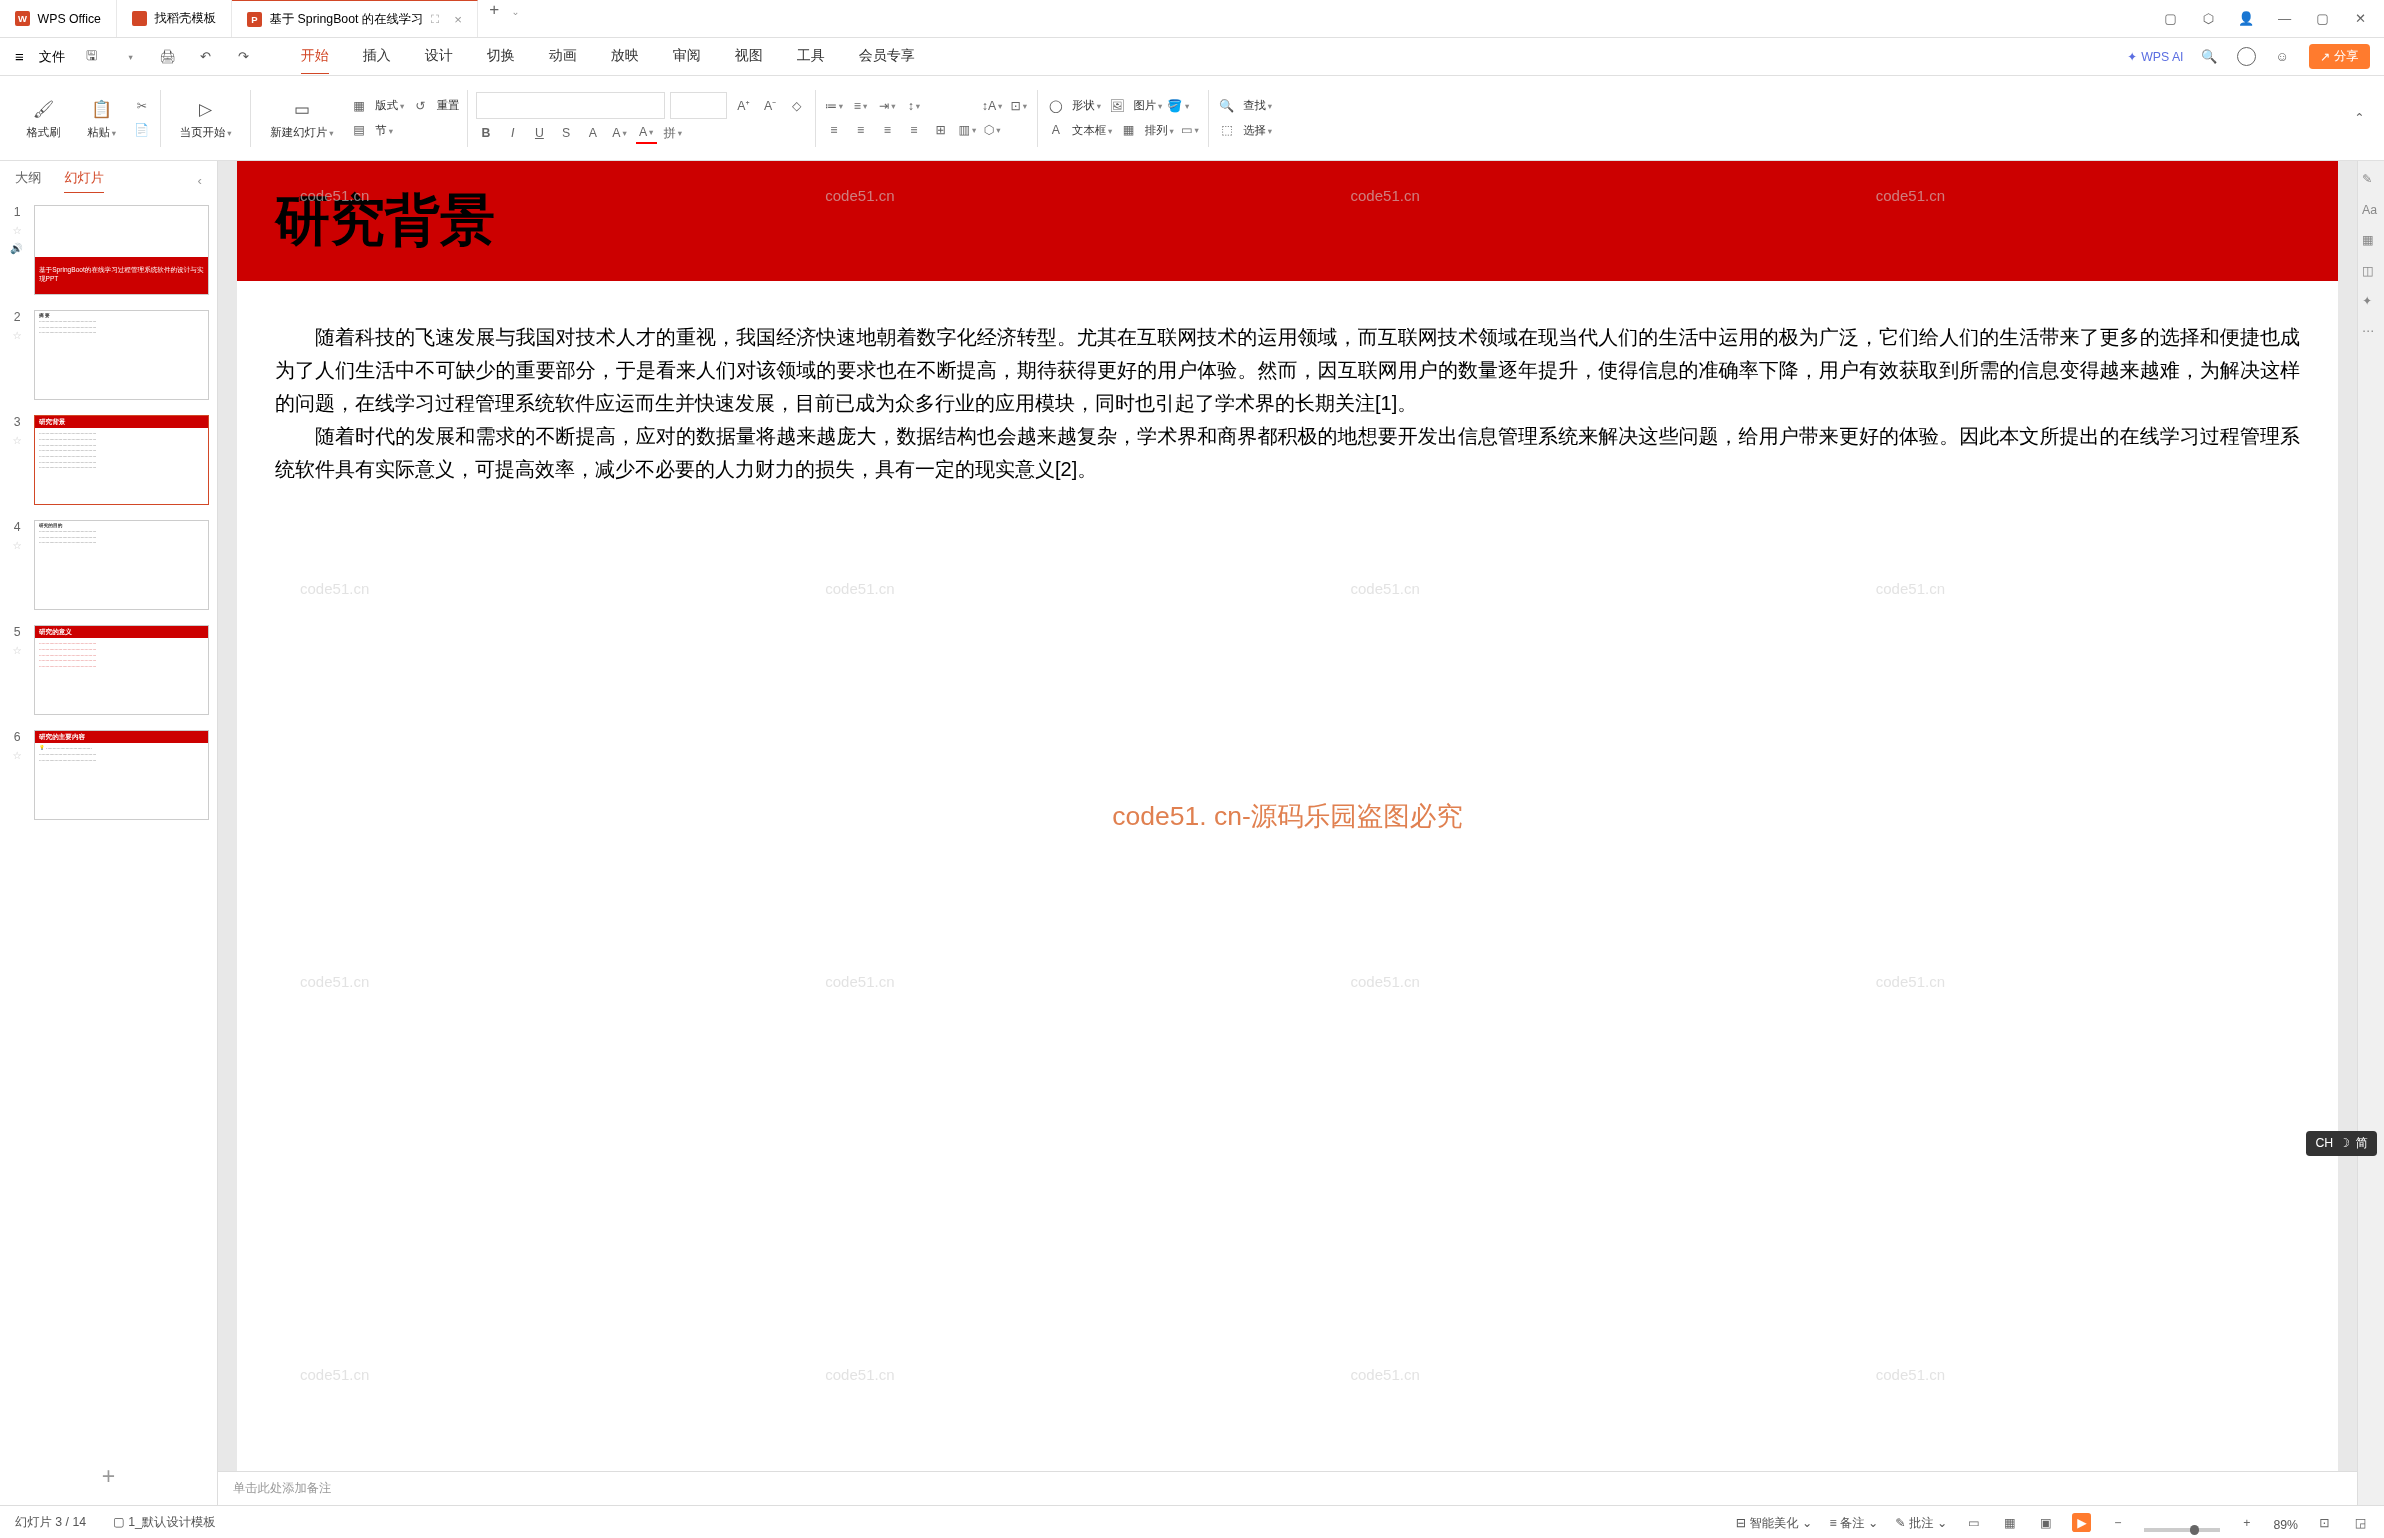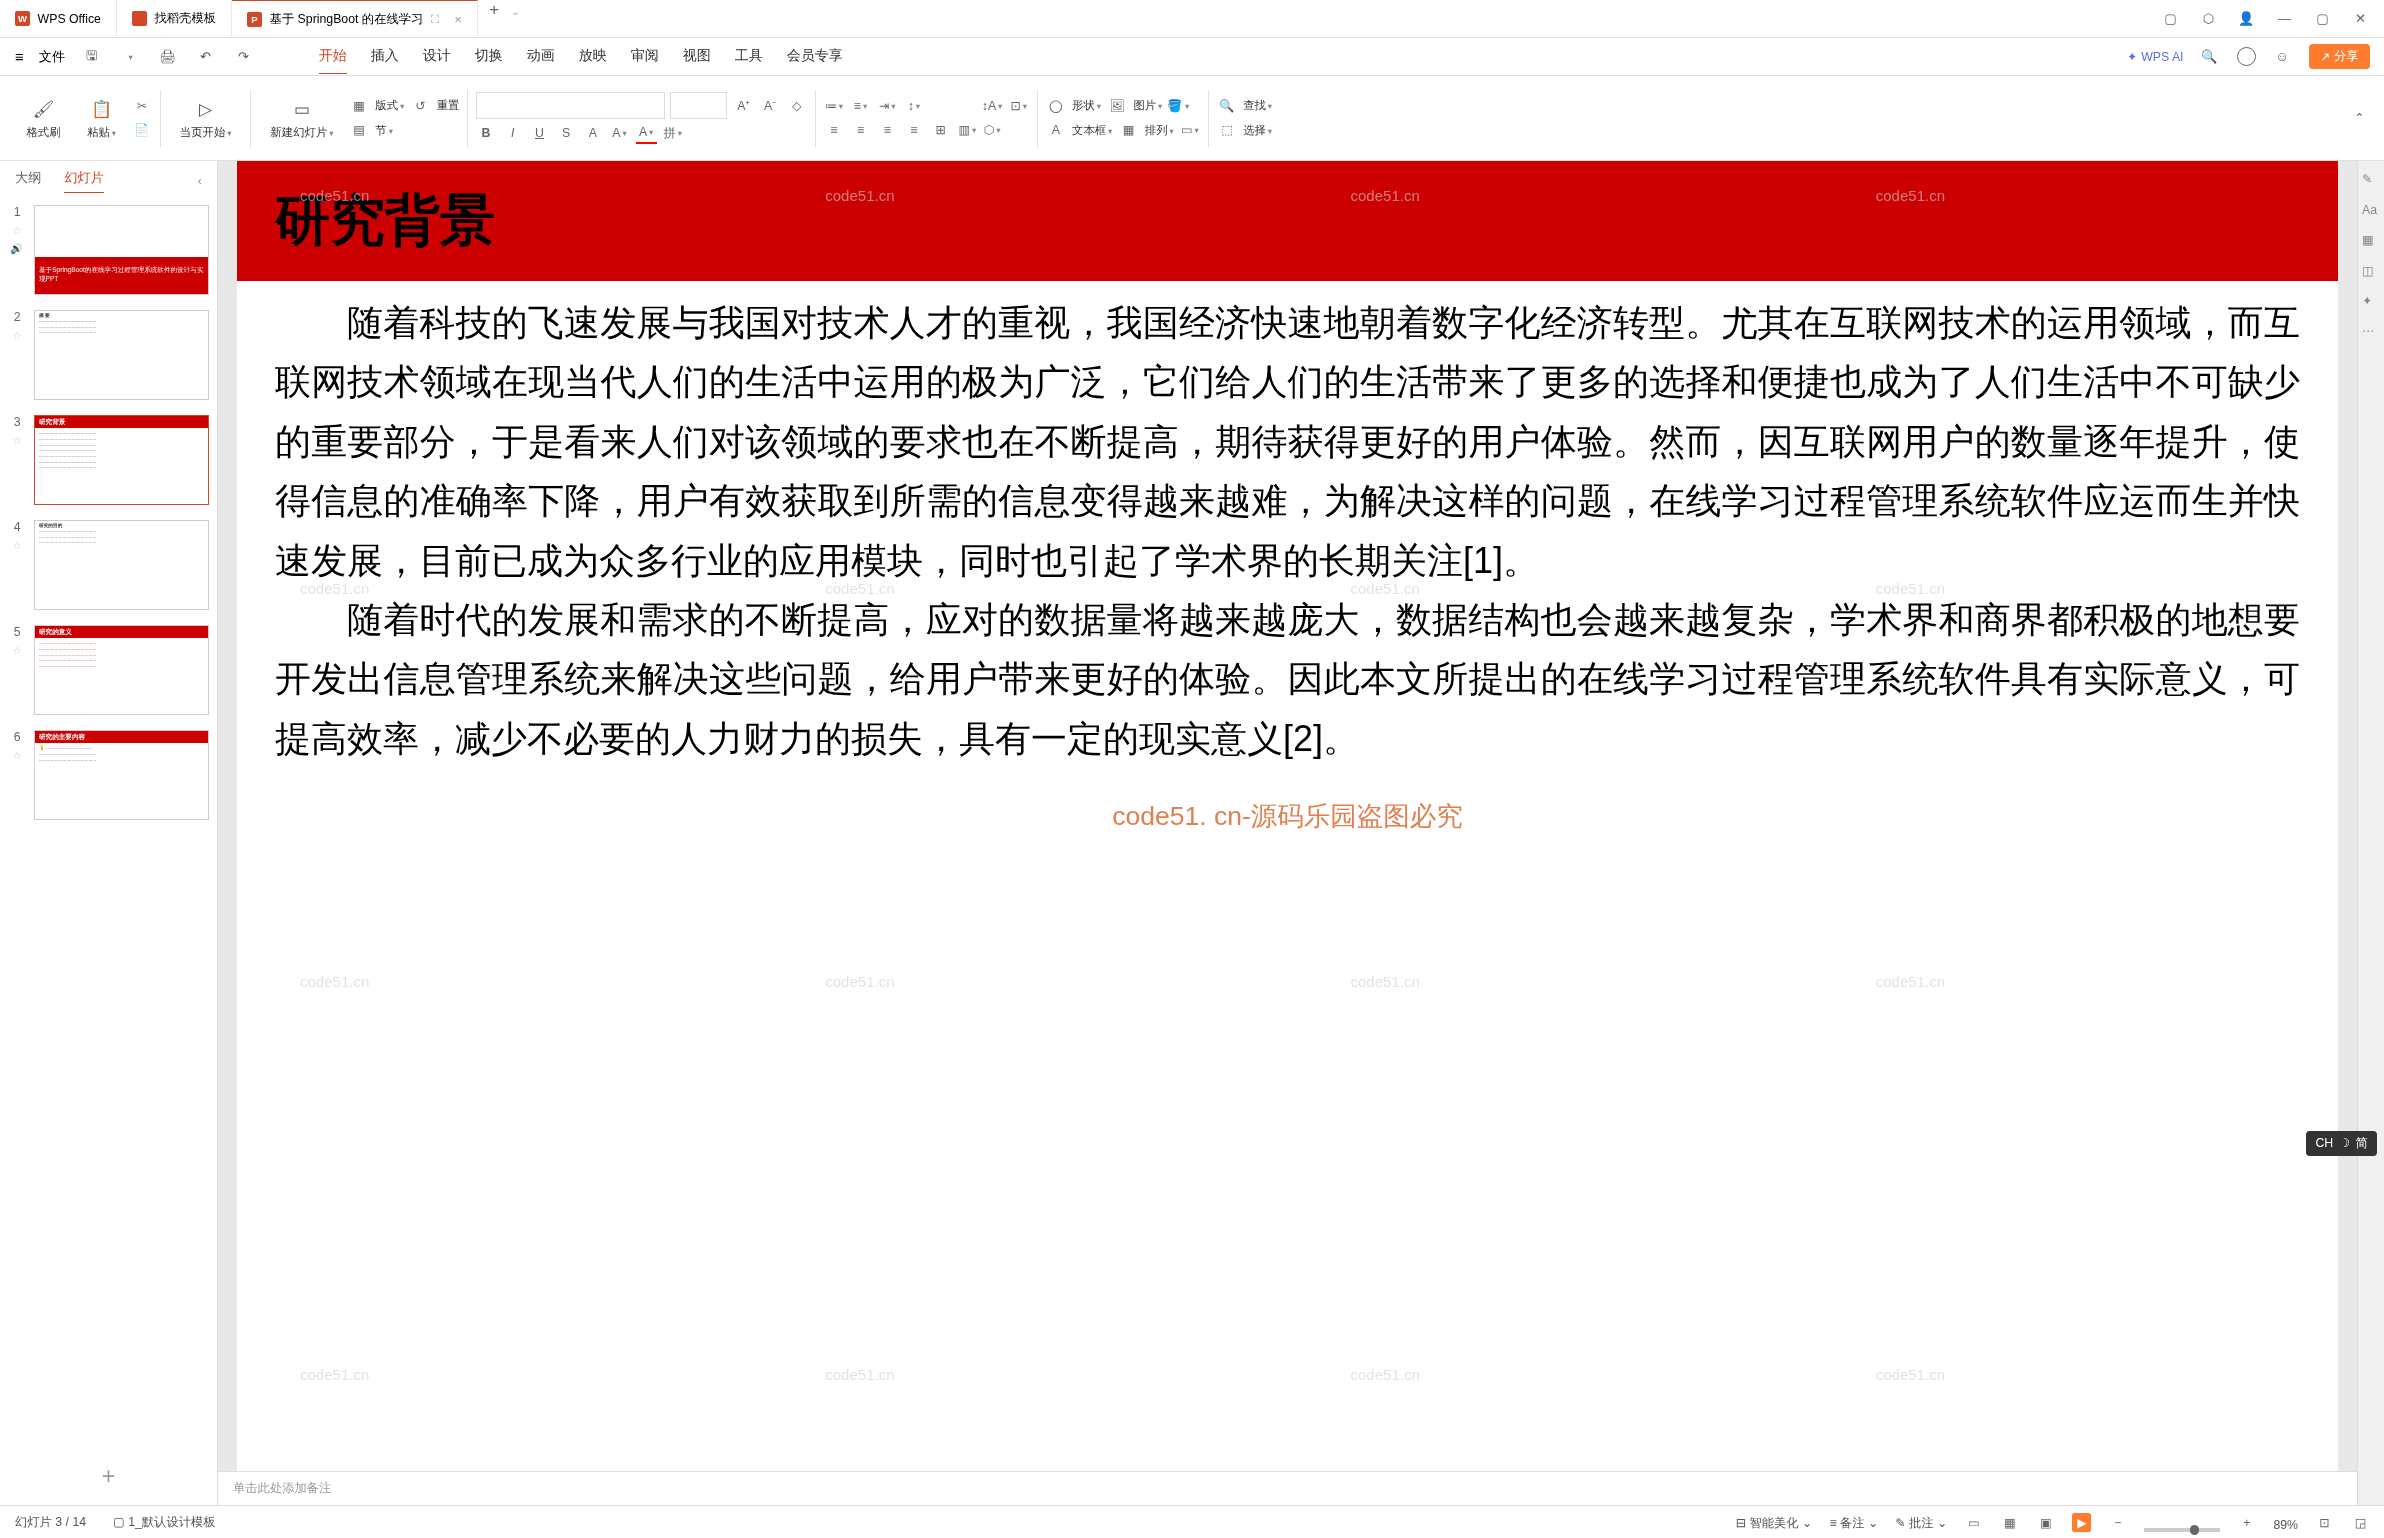--- a/index.html
+++ b/index.html
@@ -13,21 +13,21 @@
 .ppt-logo { width: 15px; height: 15px; background: #d24726; border-radius: 1.9px; color: #fff; font-size: 9.5px; font-weight: bold; display: inline-flex; align-items: center; justify-content: center; }
 .tab-close { color: #999; font-size: 13.2px; margin-left: 7.6px; }
 .tab-add { padding: 0 11.4px; font-size: 17px; color: #666; }
 .titlebar-right { margin-left: auto; display: flex; gap: 19px; padding-right: 15px; align-items: center; }
 .win-btn { width: 19px; height: 19px; color: #666; display: flex; align-items: center; justify-content: center; font-size: 13.2px; }
 .menubar { height: 38px; background: #fff; display: flex; align-items: center; padding: 0 15px; gap: 7.6px; border-bottom: 0.9px solid #e0e0e0; }
 .menu-left { display: flex; gap: 15px; align-items: center; }
 .hamburger { font-size: 15px; }
 .file-menu { font-size: 13.2px; }
 .qat-btn { width: 23px; height: 23px; display: flex; align-items: center; justify-content: center; color: #555; font-size: 13.2px; }
-.menu-tabs { display: flex; gap: 24px; margin-left: 56px; font-size: 14px; }
+.menu-tabs { display: flex; gap: 34px; margin-left: 38px; font-size: 14px; }
 .menu-tab { color: #333; cursor: pointer; padding: 7.6px 0; }
 .menu-tab.active { color: #d24726; border-bottom: 1.9px solid #d24726; font-weight: 500; }
 .menu-right { margin-left: auto; display: flex; gap: 15px; align-items: center; }
 .wps-ai { display: flex; gap: 3.8px; align-items: center; font-size: 12.3px; color: #5b6ee1; }
 .share-btn { background: #ff7b2e; color: #fff; padding: 3.8px 11.4px; border-radius: 3.8px; font-size: 12.3px; display: flex; align-items: center; gap: 3.8px; }
 .cloud-icon { width: 19px; height: 19px; border: 1.4px solid #666; border-radius: 50%; }
 .ribbon { height: 85px; background: #fff; display: flex; align-items: center; padding: 7.6px 15px; gap: 3.8px; border-bottom: 0.9px solid #e0e0e0; }
 .ribbon-group { display: flex; flex-direction: column; align-items: center; gap: 1.9px; padding: 0 11.4px; }
 .ribbon-icon { width: 26.5px; height: 26.5px; display: flex; align-items: center; justify-content: center; color: #555; font-size: 17px; }
 .ribbon-label { font-size: 11.4px; color: #333; white-space: nowrap; }
@@ -49,21 +49,21 @@
 .thumb-star { font-size: 10.4px; color: #ccc; }
 .thumb-preview { flex: 1; height: 90px; border: 0.9px solid #ccc; background: #fff; position: relative; overflow: hidden; font-size: 5.7px; }
 .thumb-preview.selected { border: 1.9px solid #d24726; }
 .thumb-title-bar { background: #c00; color: #fff; padding: 1.9px 3.8px; font-size: 6.6px; font-weight: bold; }
 .thumb-body { padding: 1.9px 3.8px; font-size: 4.7px; line-height: 1.2; color: #333; }
 .add-slide { text-align: center; padding: 15px; font-size: 23px; color: #999; cursor: pointer; }
 .canvas-area { flex: 1; background: #e8e8e8; display: flex; flex-direction: column; position: relative; }
 .slide-canvas { flex: 1; margin: 0 19px; background: #fff; position: relative; overflow: hidden; }
 .slide-title-bar { background: #c00; padding: 23px 38px; }
 .slide-title { font-size: 55px; font-weight: bold; color: #000; font-family: "SimSun", serif; }
-.slide-body { padding: 12px 38px; font-size: 36px; line-height: 1.65; font-family: "SimSun", serif; color: #000; text-align: justify; }
+.slide-body { padding: 40px 38px; font-size: 20px; line-height: 1.65; font-family: "SimSun", serif; color: #000; text-align: justify; }
 .slide-body p { text-indent: 2em; }
 .watermark { position: absolute; top: 50%; left: 50%; transform: translate(-50%, -50%); color: #e08050; font-size: 26.5px; pointer-events: none; z-index: 10; }
 .wm-grid { position: absolute; inset: 0; pointer-events: none; }
 .wm-cell { position: absolute; color: #d0d0d0; font-size: 15px; opacity: 0.6; }
 .notes-area { height: 34px; background: #fff; border-top: 0.9px solid #ddd; padding: 7.6px 15px; font-size: 12.3px; color: #999; }
 .right-rail { width: 28px; background: #f0f0f0; border-left: 0.9px solid #ddd; display: flex; flex-direction: column; align-items: center; gap: 11.4px; padding-top: 11.4px; }
 .rail-btn { width: 19px; height: 19px; color: #888; font-size: 12.3px; }
 .statusbar { height: 34px; background: #fff; border-top: 0.9px solid #ddd; display: flex; align-items: center; padding: 0 15px; font-size: 12.3px; color: #555; gap: 27px; }
 .status-right { margin-left: auto; display: flex; gap: 17px; align-items: flex-end; }
 .view-btn { width: 19px; height: 19px; display: flex; align-items: center; justify-content: center; color: #666; }

